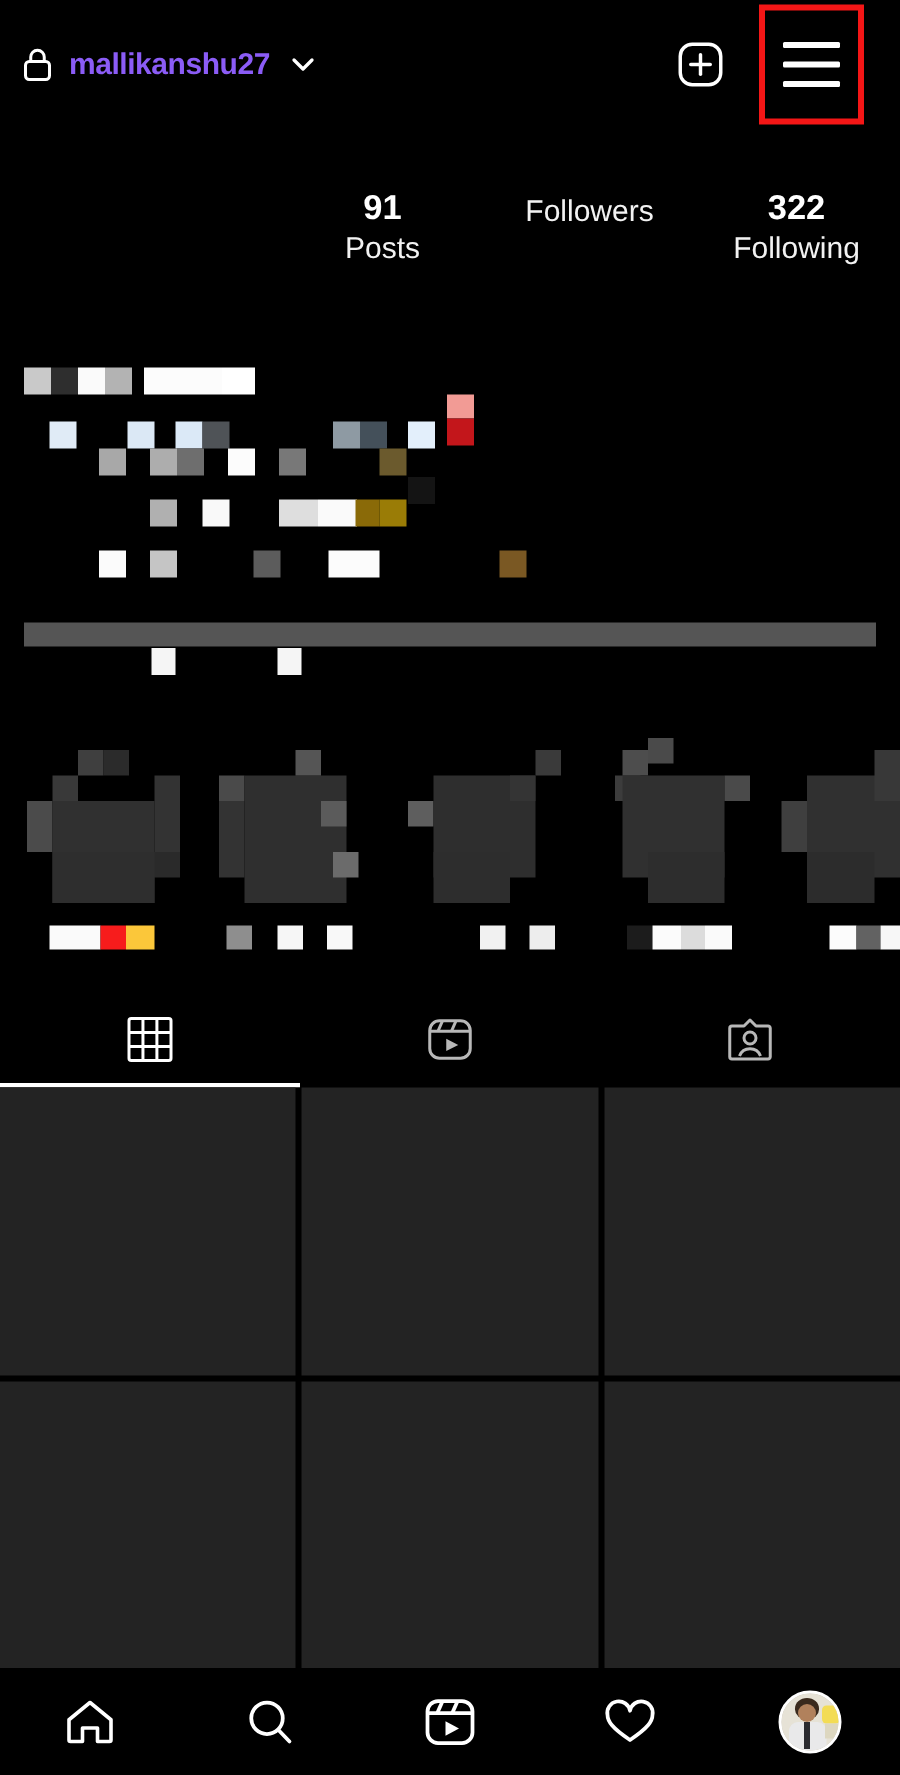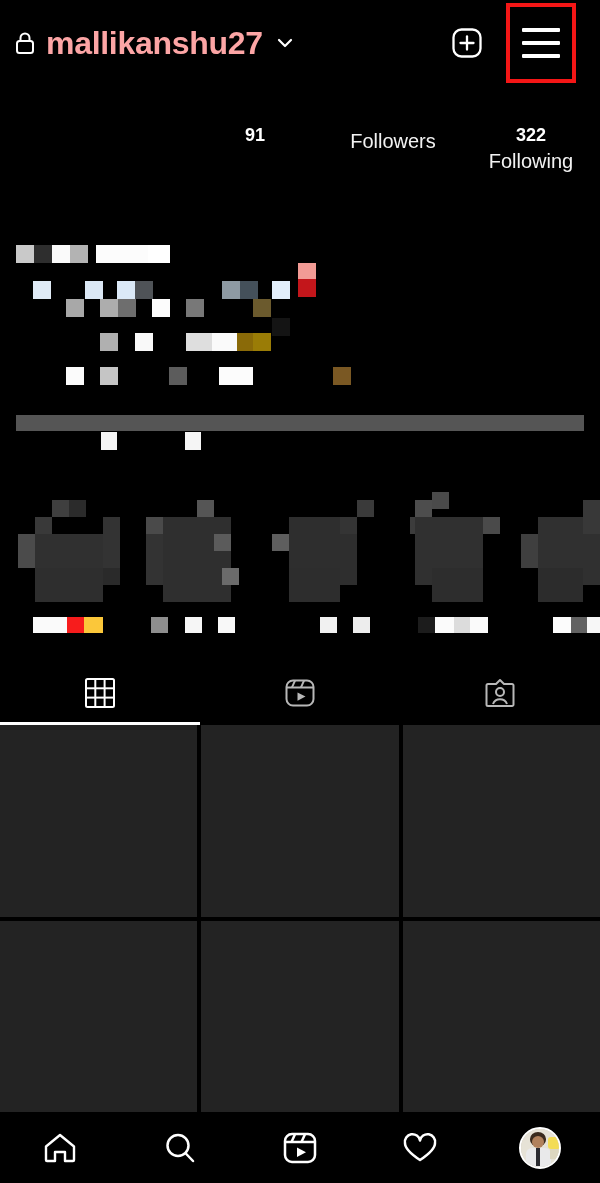--- a/index.html
+++ b/index.html
@@ -12,21 +12,21 @@
   .screen { position: relative; width: 600px; height: 1183px; background: #000; }
 
   
   .header {
     position: absolute; top: 0; left: 0; width: 600px; height: 86px;
     display: flex; align-items: center; padding: 0 14px;
   }
   .username-group { display: flex; align-items: center; gap: 10px; }
   .lock-icon { width: 22px; height: 24px; display: block; }
   .username {
-    color: #fca5a5; font-size: 32px; font-weight: bold; letter-spacing: -0.3px;
+    color: #8b5cf6; font-size: 20px; font-weight: bold; letter-spacing: -0.3px;
     line-height: 1;
   }
   .chev { width: 20px; height: 20px; display: block; margin-left: 2px; }
   .header-right {
     margin-left: auto; display: flex; align-items: center; gap: 22px;
     padding-right: 10px;
   }
   .plus-icon { width: 34px; height: 34px; display:block; }
   .hamburger-wrap {
     position: relative; width: 70px; height: 80px;
@@ -40,21 +40,21 @@
   .hamburger { width: 38px; height: 30px; display:flex; flex-direction: column;
     justify-content: space-between; position: relative; z-index: 2; }
   .hamburger span { display:block; height: 4px; background: #fff; border-radius: 1px; }
 
   
   .stats {
     position: absolute; top: 126px; left: 186px; width: 414px;
     display: flex;
   }
   .stat { flex: 1; text-align: center; }
-  .stat-num { color: #fff; font-size: 18px; font-weight: bold; line-height: 1.1; }
+  .stat-num { color: #fff; font-size: 23px; font-weight: bold; line-height: 1.1; }
   .stat-label { color: #f2f2f2; font-size: 20px; line-height: 1.5; }
 
   
   .bio-pixels {
     position: absolute; top: 240px; left: 0; width: 600px; height: 150px;
   }
   .px { position: absolute; }
 
   
   .button-bar {
@@ -147,20 +147,21 @@
             <span></span>
             <span></span>
         </div>
       </div>
     </div>
   </div>
 
   <div class="stats">
     <div class="stat">
       <div class="stat-num">91</div>
+      <div class="stat-label">Posts</div>
     </div>
     <div class="stat">
       <div class="stat-label">Followers</div>
     </div>
     <div class="stat">
       <div class="stat-num">322</div>
       <div class="stat-label">Following</div>
     </div>
   </div>
 

